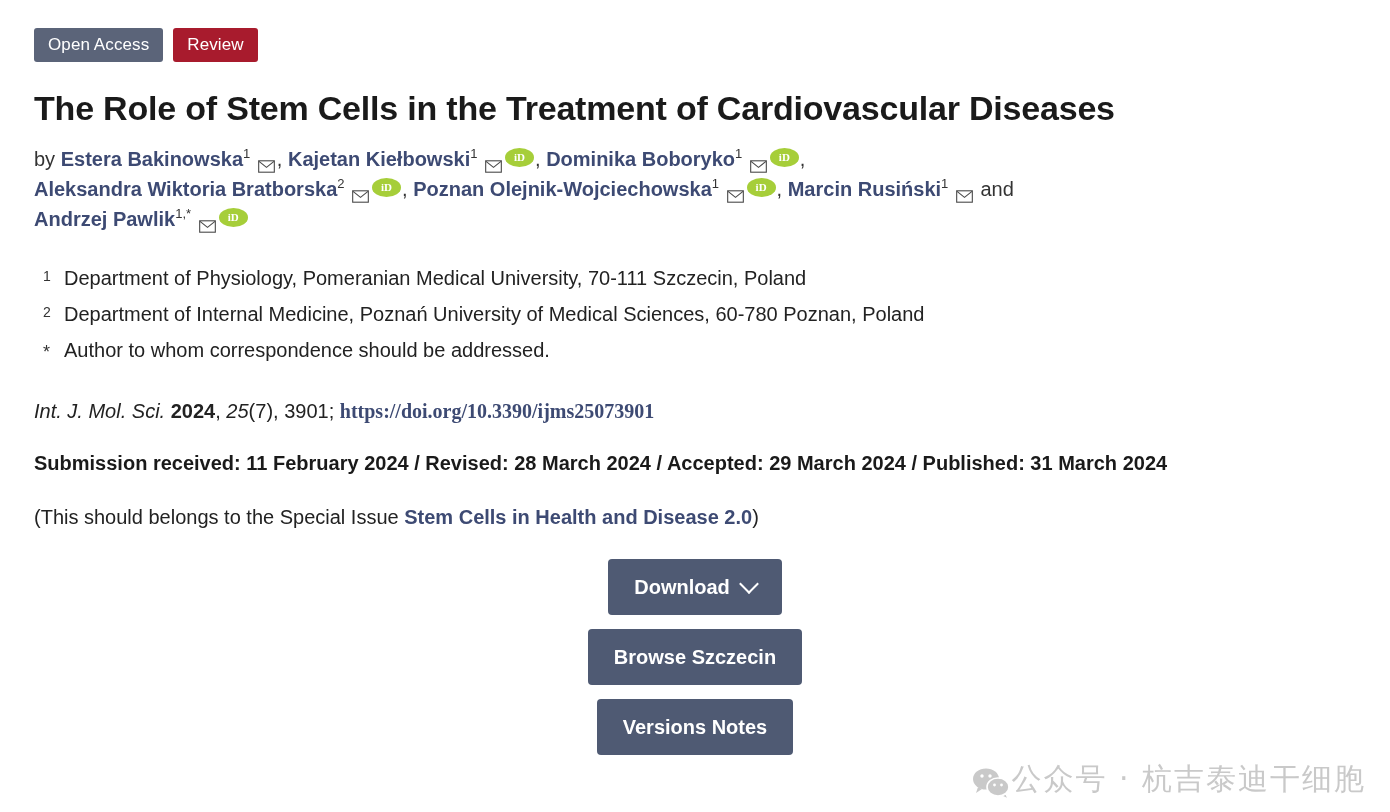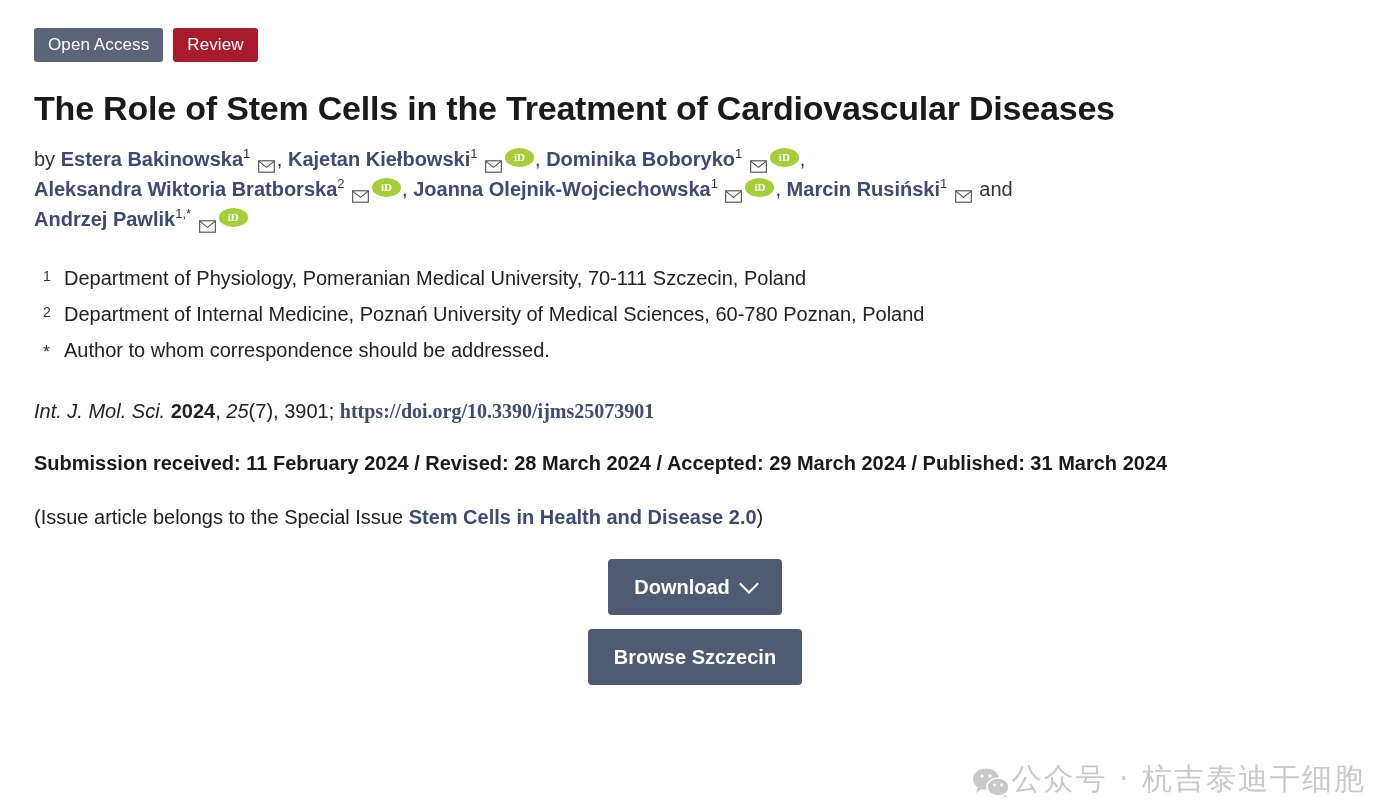--- a/index.html
+++ b/index.html
@@ -256,21 +256,21 @@
     <span>
       <a class="author-name" href="#">Aleksandra Wiktoria Bratborska</a><span class="sup">2</span>
       <span class="mail-icon">
         <svg viewBox="0 0 20 15" width="17" height="13">
             <rect x="0.8" y="0.8" width="18.4" height="13.4" fill="none" stroke="#4a4a4a" stroke-width="1.3"></rect>
             <path d="M1.2 1.5 L10 8.5 L18.8 1.5" fill="none" stroke="#4a4a4a" stroke-width="1.3"></path>
           </svg>
       </span><span class="orcid">iD</span><span>,</span>
     </span>
     <span>
-      <a class="author-name" href="#">Joanna Olejnik-Wojciechowska</a><span class="sup">1</span>
+      <a class="author-name" href="#">Poznan Olejnik-Wojciechowska</a><span class="sup">1</span>
       <span class="mail-icon">
         <svg viewBox="0 0 20 15" width="17" height="13">
             <rect x="0.8" y="0.8" width="18.4" height="13.4" fill="none" stroke="#4a4a4a" stroke-width="1.3"></rect>
             <path d="M1.2 1.5 L10 8.5 L18.8 1.5" fill="none" stroke="#4a4a4a" stroke-width="1.3"></path>
           </svg>
       </span><span class="orcid">iD</span><span>,</span>
     </span>
     <span>
       <a class="author-name" href="#">Marcin Rusiński</a><span class="sup">1</span>
       <span class="mail-icon">
@@ -310,30 +310,33 @@
 
   <div class="citation">
     <span class="jname">Int. J. Mol. Sci.</span>
     <span class="year">2024</span><span>, </span><span class="vol">25</span><span>(7)</span><span>, 3901;</span>
     <a class="doi-link" href="#">https://doi.org/10.3390/ijms25073901</a>
   </div>
 
   <div class="history">Submission received: 11 February 2024 / Revised: 28 March 2024 / Accepted: 29 March 2024 / Published: 31 March 2024</div>
 
   <div class="special-issue">
-    <span>(Issue article belongs to the Special Issue </span><a class="si-link" href="#">Stem Cells in Health and Disease 2.0</a><span>)</span>
+    <span>(This should belongs to the Special Issue </span><a class="si-link" href="#">Stem Cells in Health and Disease 2.0</a><span>)</span>
   </div>
 
   <div class="buttons">
     <button class="btn">
       <span>Download</span>
       <span class="chev"></span>
     </button>
     <button class="btn">
       <span>Browse Szczecin</span>
+    </button>
+    <button class="btn">
+      <span>Versions Notes</span>
     </button>
   </div>
 
   <div class="watermark">
     <span class="wechat-icon">
       <svg viewBox="0 0 40 34" width="40" height="34">
         <ellipse cx="15" cy="13" rx="13" ry="10.5" fill="#c9c9c9"></ellipse>
         <path d="M7 21 L5 27 L11 23 Z" fill="#c9c9c9"></path>
         <ellipse cx="27" cy="21" rx="11" ry="9" fill="#c9c9c9" stroke="#ffffff" stroke-width="1.6"></ellipse>
         <path d="M35 28 L37 33 L31 30 Z" fill="#c9c9c9" stroke="#ffffff" stroke-width="1.2"></path>

